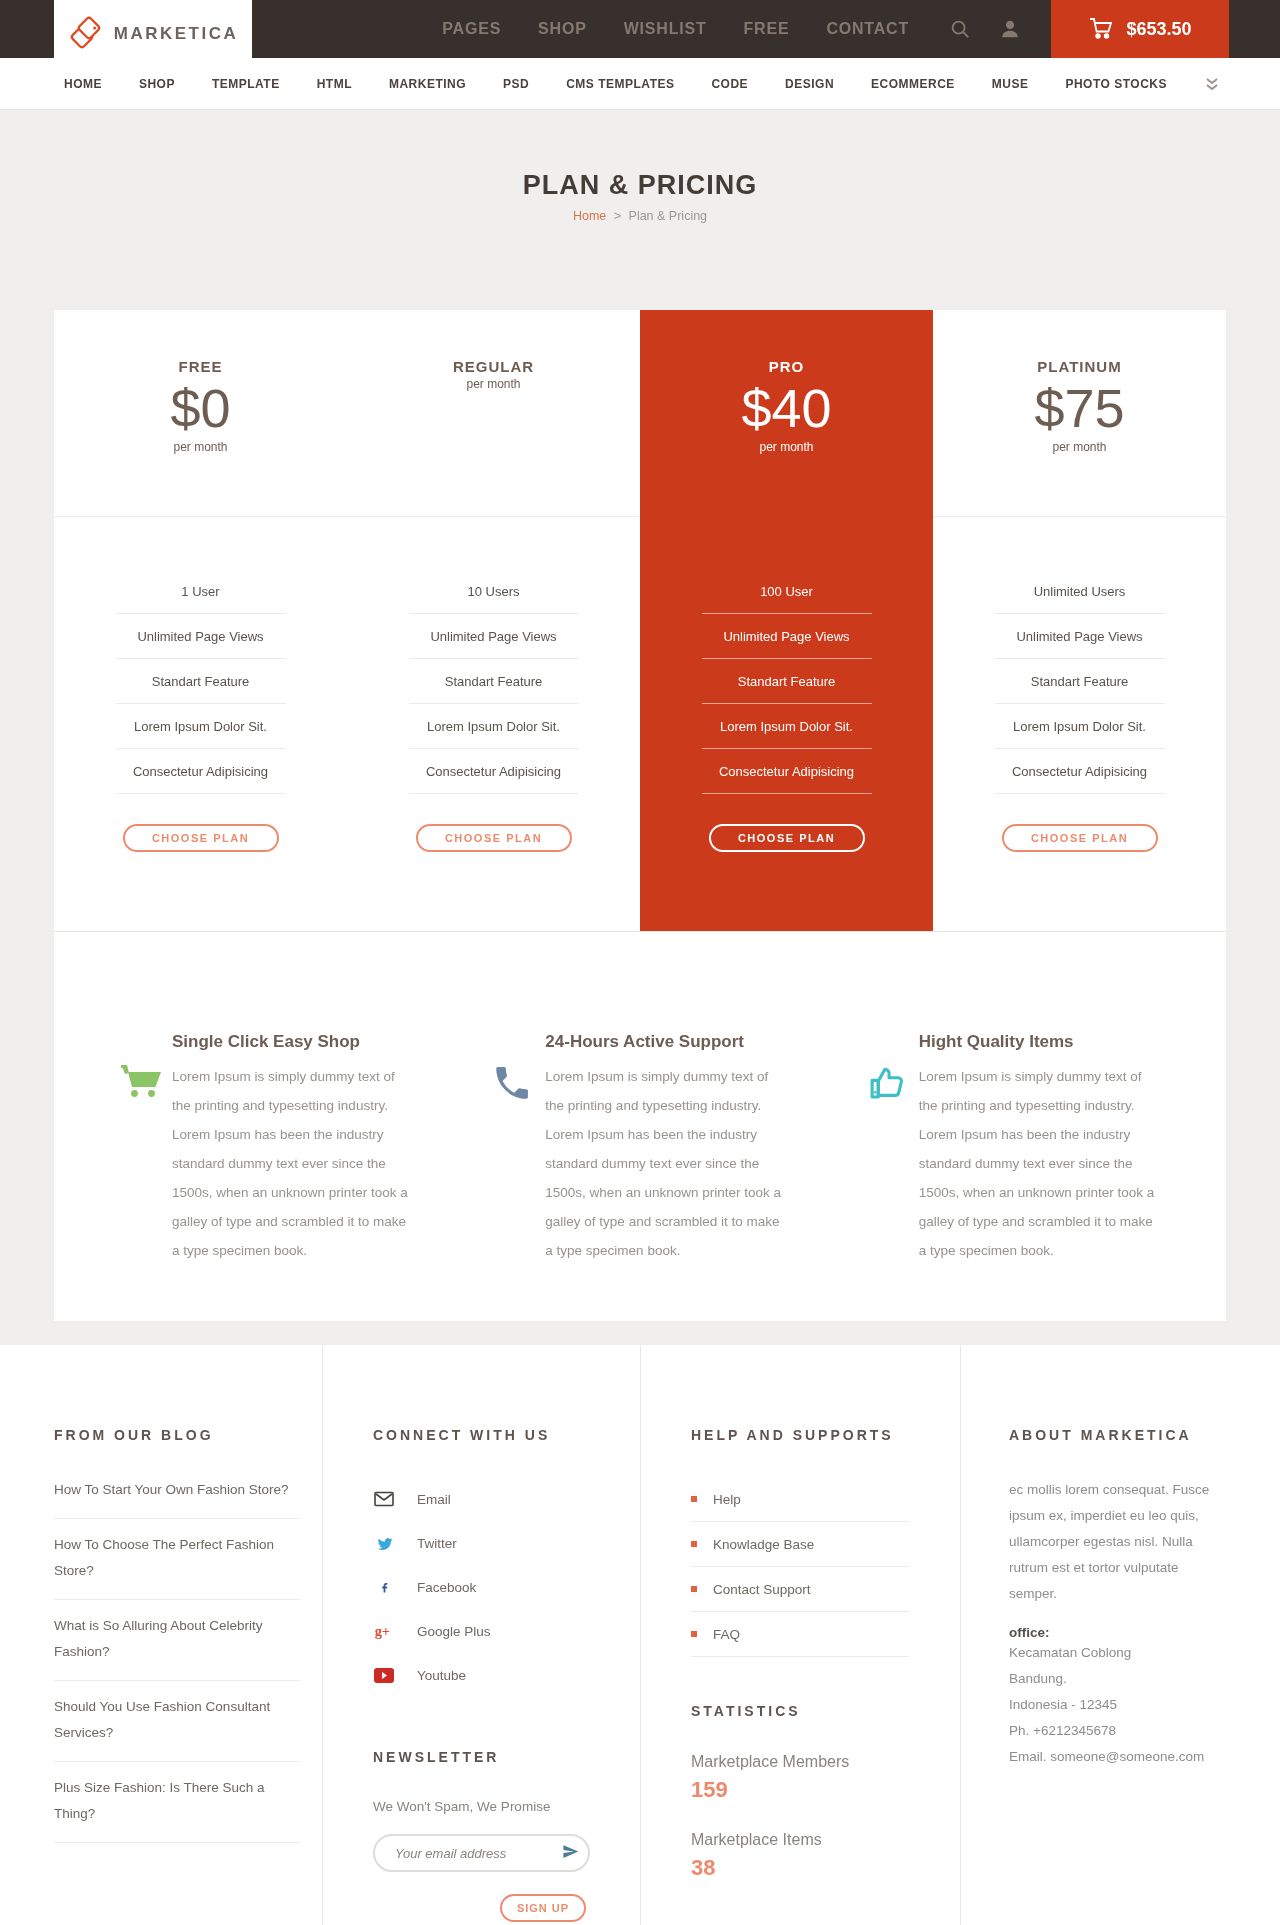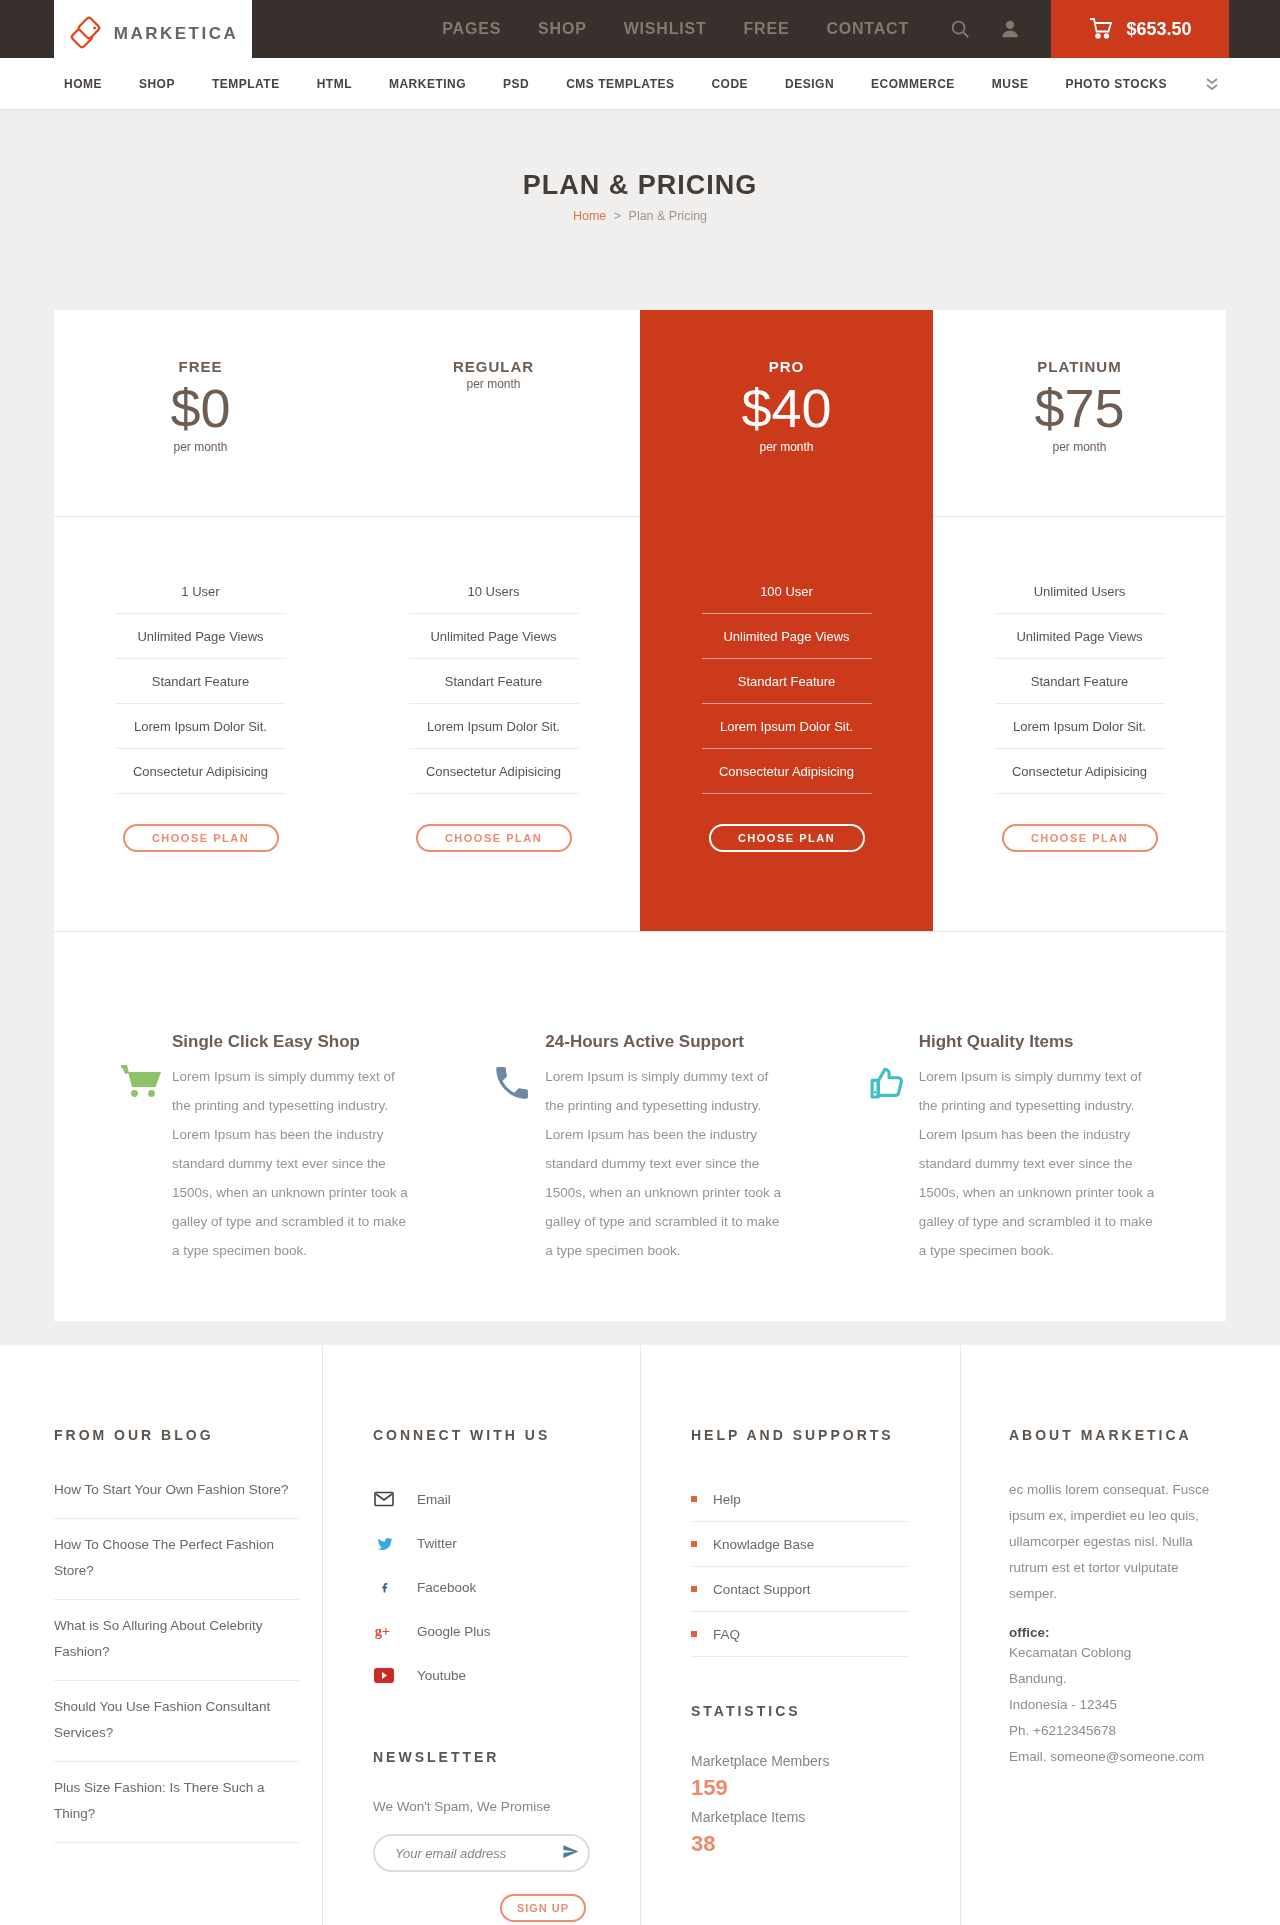--- a/index.html
+++ b/index.html
@@ -136,21 +136,21 @@
     cursor:pointer; font-family:inherit;
   }
   .help-list { list-style:none; width:218px; }
   .help-item { border-bottom:1px solid #eeebe8; }
   .help-link {
     display:flex; align-items:center; gap:16px; height:44px;
     font-size:13.5px; color:#6e6862; text-decoration:none; cursor:pointer;
   }
   .bullet { width:6px; height:6px; background:#e2603c; display:inline-block; flex:none; }
   .stats { margin-top:46px; }
-  .stat-label { font-size:14px; color:#8a847e; margin-top:8px; }
+  .stat-label { font-size:16px; color:#8a847e; margin-top:28px; }
   .stat-value { font-size:22px; font-weight:bold; color:#ed8a6d; margin-top:6px; }
   .about-text { font-size:13.5px; line-height:26px; color:#8d8d8d; }
   .office-label { margin-top:18px; font-size:13.5px; font-weight:bold; color:#55504b; }
   .address-line { font-size:13.5px; line-height:26px; color:#8d8d8d; }
   
   .copybar {
     height:45px; background:#efede9; display:flex; align-items:center; justify-content:center;
     gap:10px; font-size:10px; font-weight:bold; letter-spacing:1.2px; color:#9a948d;
   }
 </style>

